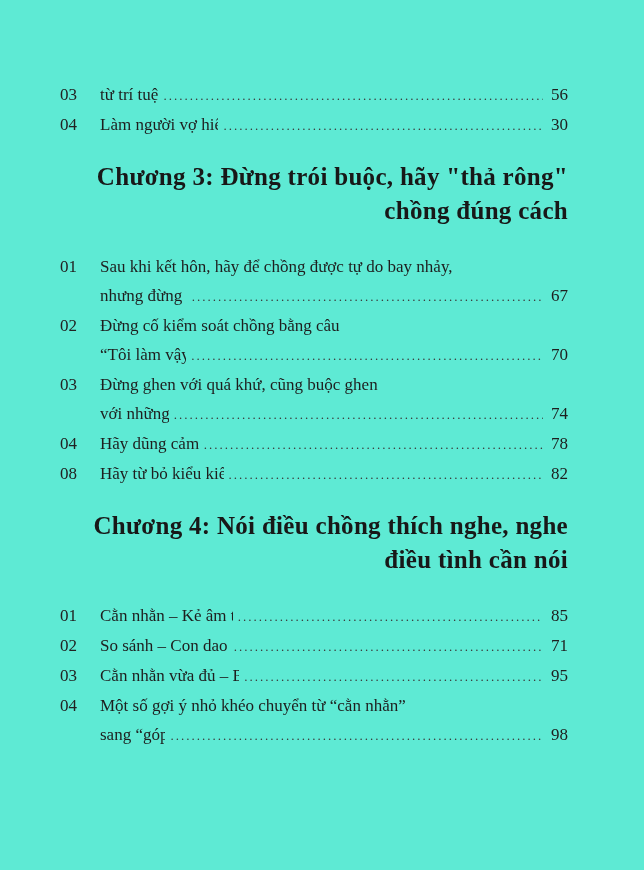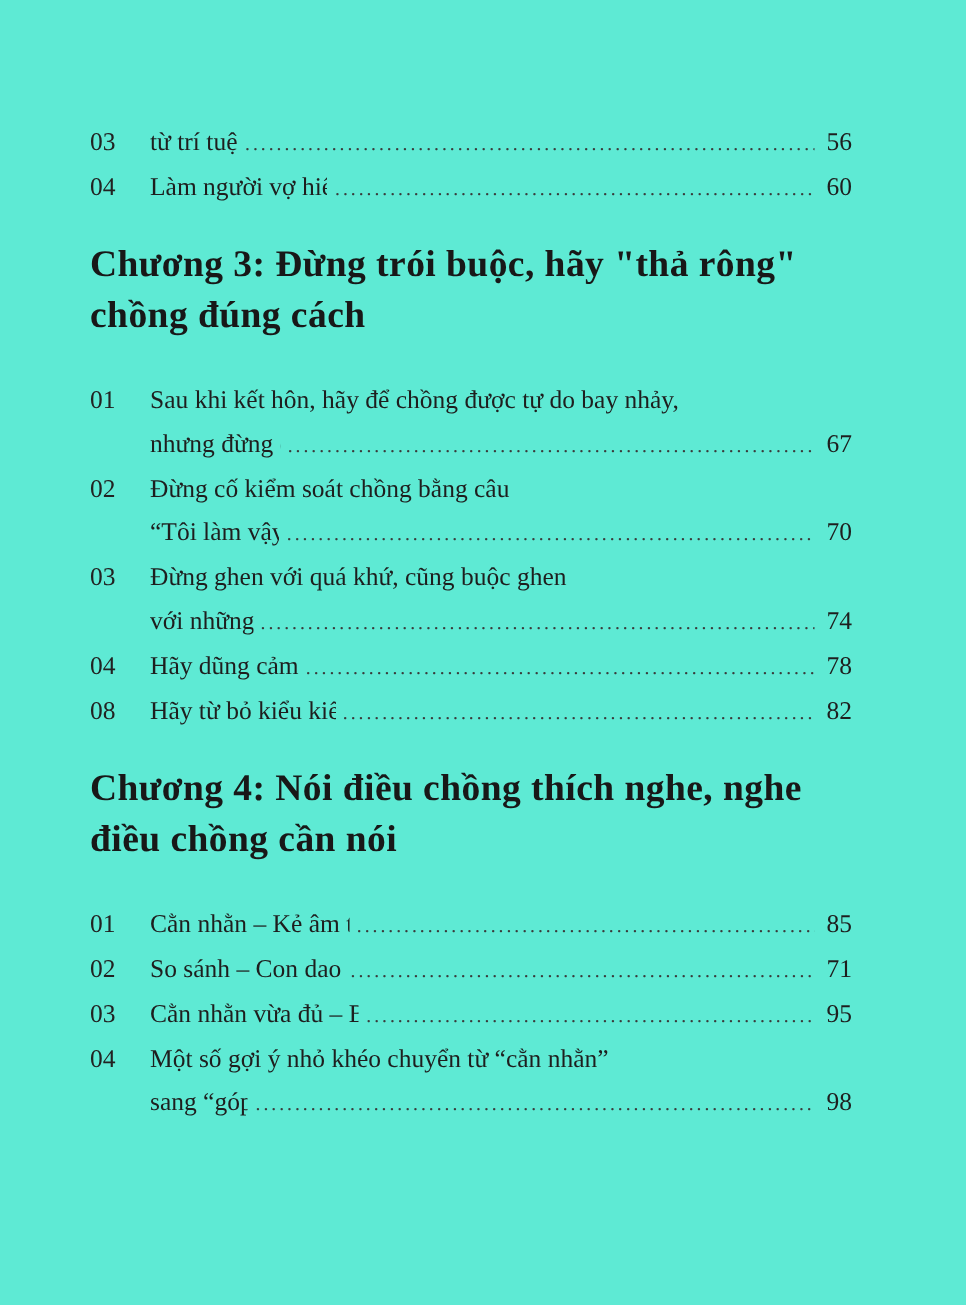--- a/index.html
+++ b/index.html
@@ -72,20 +72,21 @@
     font-family: "Liberation Serif", serif;
     font-weight: 700;
     font-size: 25px;
     line-height: 34px;
     color: #181818;
     letter-spacing: 0.3px;
     margin: 20px 0 24px 0;
   }
   .chapter-heading div {
     white-space: nowrap;
+    text-align: right;
   }
 </style>
 </head>
 <body>
 
 <div class="page">
   <div class="toc">
       <div class="toc-item">
         <span class="num">03</span>
         <div class="lines">
@@ -95,21 +96,21 @@
             <span class="pg">56</span>
           </div>
         </div>
       </div>
       <div class="toc-item">
         <span class="num">04</span>
         <div class="lines">
           <div class="line">
             <span class="txt">Làm người vợ hiểu biết và thấu cảm với chồng</span>
             <span class="dots"></span>
-            <span class="pg">60</span>
+            <span class="pg">30</span>
           </div>
         </div>
       </div>
       <h2 class="chapter-heading">
         <div>Chương 3: Đừng trói buộc, hãy "thả rông"</div>
         <div>chồng đúng cách</div>
       </h2>
       <div class="toc-item">
         <span class="num">01</span>
         <div class="lines">
@@ -164,21 +165,21 @@
         <div class="lines">
           <div class="line">
             <span class="txt">Hãy từ bỏ kiểu kiểm soát mang màu sắc "mẫu tử"</span>
             <span class="dots"></span>
             <span class="pg">82</span>
           </div>
         </div>
       </div>
       <h2 class="chapter-heading">
         <div>Chương 4: Nói điều chồng thích nghe, nghe</div>
-        <div>điều chồng cần nói</div>
+        <div>điều tình cần nói</div>
       </h2>
       <div class="toc-item">
         <span class="num">01</span>
         <div class="lines">
           <div class="line">
             <span class="txt">Cằn nhằn – Kẻ âm thầm bào mòn sự tự tin của đàn ông</span>
             <span class="dots"></span>
             <span class="pg">85</span>
           </div>
         </div>

